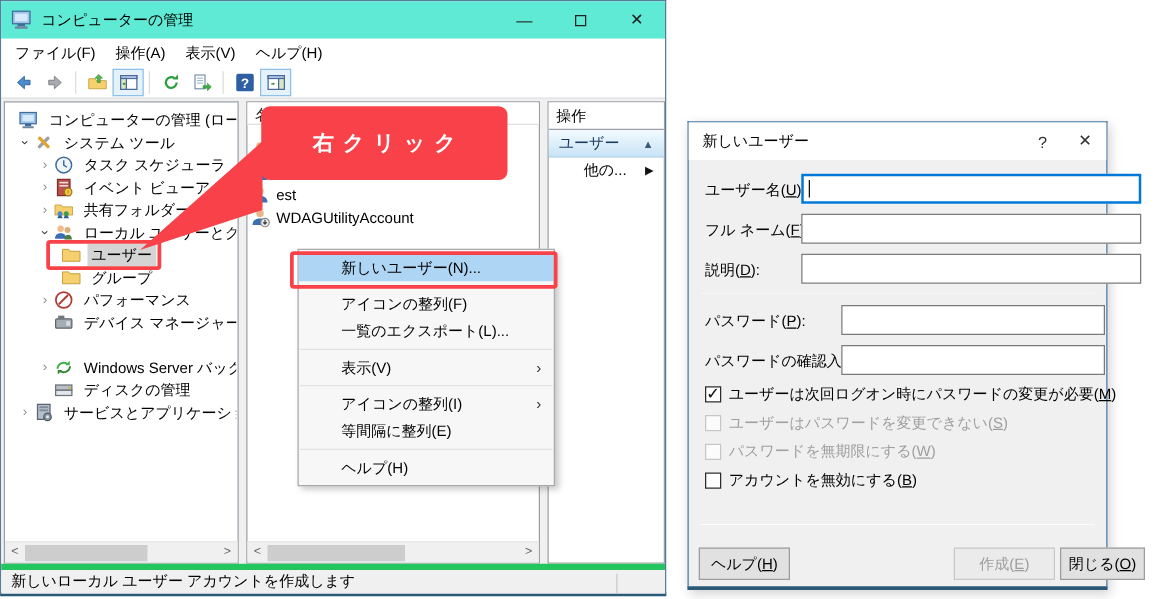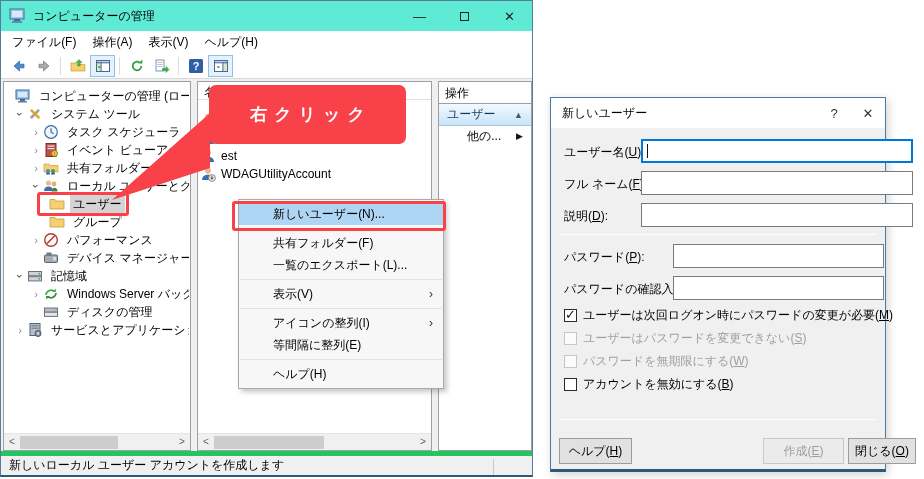--- a/index.html
+++ b/index.html
@@ -260,30 +260,20 @@
         <span class="tlabel">パフォーマンス</span>
       </div>
       <div class="trow" style="top:167px;padding-left:38px">
         <svg class="ticon" viewBox="0 0 16 16">
             <rect x="1.5" y="5" width="13" height="7.5" rx="1" fill="#a6acb4" stroke="#5f656d"></rect>
             <rect x="3.5" y="2.5" width="5" height="3" fill="#707880"></rect>
             <rect x="10" y="7" width="3" height="3.5" fill="#d9dde2"></rect>
           </svg>
         <span class="tlabel">デバイス マネージャー</span>
       </div>
-      <div class="trow" style="top:185px;padding-left:8px">
-        <span class="exp open">›</span>
-        <svg class="ticon" viewBox="0 0 16 16">
-            <rect x="1.5" y="3.5" width="13" height="4.2" fill="#cdd3da" stroke="#6b727a"></rect>
-            <rect x="1.5" y="8.7" width="13" height="4.2" fill="#cdd3da" stroke="#6b727a"></rect>
-            <circle cx="12.3" cy="5.6" r="0.9" fill="#3fae49"></circle>
-            <circle cx="12.3" cy="10.8" r="0.9" fill="#3fae49"></circle>
-          </svg>
-        <span class="tlabel">記憶域</span>
-      </div>
       <div class="trow" style="top:203px;padding-left:24px">
         <span class="exp">›</span>
         <svg class="ticon" viewBox="0 0 16 16">
             <path d="M3 9a5 5 0 0 1 8.2-3.6" fill="none" stroke="#3fae49" stroke-width="1.6"></path>
             <path d="M12.8 2.5v3.6H9.2z" fill="#3fae49"></path>
             <path d="M13 7a5 5 0 0 1-8.2 3.6" fill="none" stroke="#2f8a33" stroke-width="1.6"></path>
             <path d="M3.2 13.5V9.9h3.6z" fill="#2f8a33"></path>
           </svg>
         <span class="tlabel">Windows Server バックア</span>
       </div>
@@ -374,21 +364,21 @@
     <polygon points="109,7 109,62 11,94" fill="var(--annotation-red)"></polygon>
   </svg>
   <div class="callout">
     <span>右クリック</span>
   </div>
   <div class="ann-box" id="ann-tree"></div>
 
   <div class="cmenu">
     <div class="mi hl">新しいユーザー(N)...</div>
     <div class="msep"></div>
-    <div class="mi">共有フォルダー(F)</div>
+    <div class="mi">アイコンの整列(F)</div>
     <div class="mi">一覧のエクスポート(L)...</div>
     <div class="msep"></div>
     <div class="mi"><span>表示(V)</span><span class="sub">›</span></div>
     <div class="msep"></div>
     <div class="mi"><span>アイコンの整列(I)</span><span class="sub">›</span></div>
     <div class="mi">等間隔に整列(E)</div>
     <div class="msep"></div>
     <div class="mi">ヘルプ(H)</div>
   </div>
   <div class="ann-box" id="ann-menu"></div>

